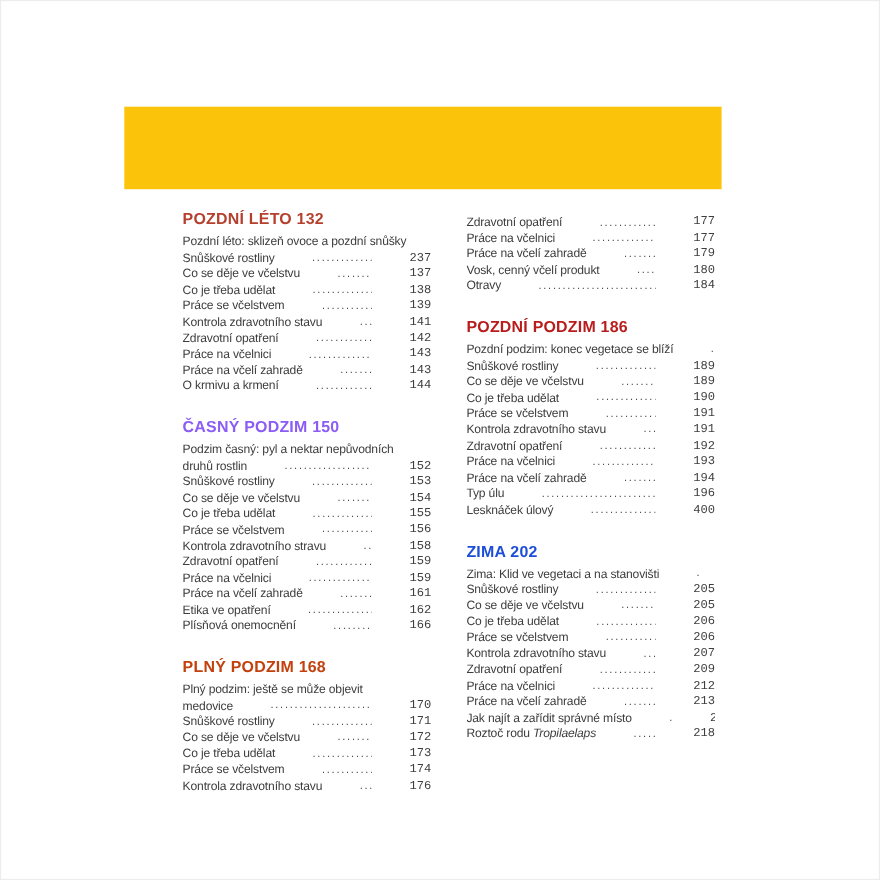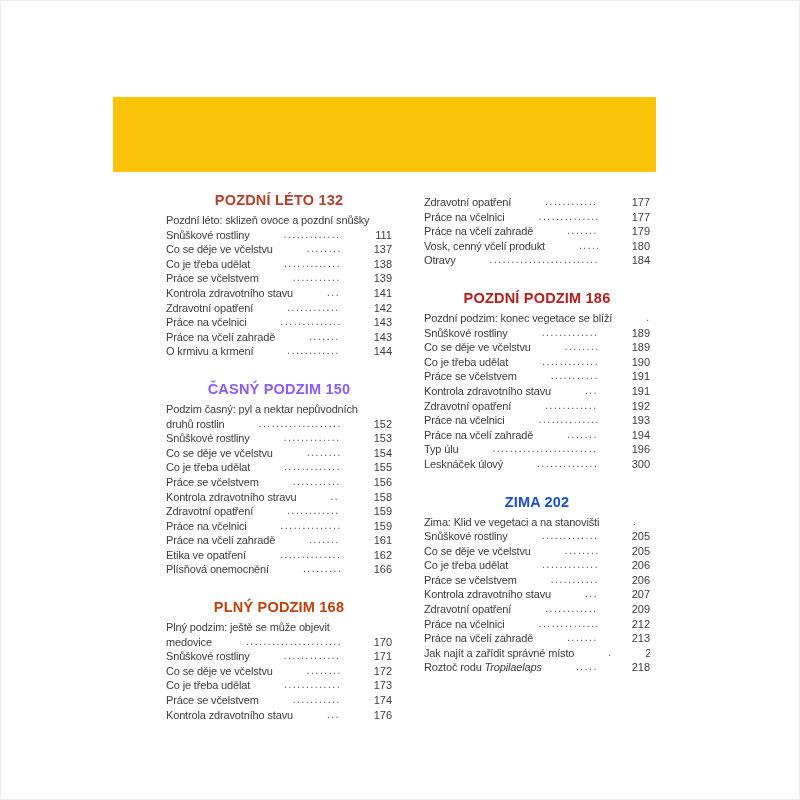--- a/index.html
+++ b/index.html
@@ -27,29 +27,28 @@
     color:#3d3d3d;
     font-size:11px;
   }
   .col-left  { left:166px; top:192px; }
   .col-right { left:424px; top:195px; }
 
   .toc-heading {
     font-weight:bold;
     font-size:14.5px;
     line-height:16px;
-    text-align:center;
     letter-spacing:0.2px;
     margin:22px 0 5px 0;
   }
   .toc-section:first-child .toc-heading { margin-top:0; }
 
   .toc-row {
     display:flex;
-    align-items:flex-end;
+    align-items:center;
     line-height:14.6px;
     height:14.6px;
     overflow:hidden;
     gap:32px;
   }
   .entry-label {
     white-space:nowrap;
     letter-spacing:-0.15px;
   }
   .entry-label i { font-style:italic; }
@@ -59,39 +58,39 @@
     overflow:hidden;
     white-space:nowrap;
     margin:0 2px 0 2px;
     color:#4a4a4a;
   }
   .dots::before {
     content:"........................................................................................................";
     letter-spacing:1.6px;
     font-size:10px;
   }
-  .page-num { white-space:nowrap; }
+  .page-num { white-space:nowrap;font-family:Liberation Mono, monospace; }
 </style>
 </head>
 <body style="background: rgb(255, 255, 255);">
 
 <div class="page-frame"></div>
 <div class="banner" style="background: rgb(252, 195, 11);"></div>
 <div class="col col-left">
     <div class="toc-section">
       <div class="toc-heading" style="color: rgb(181, 64, 45);">POZDNÍ LÉTO 132</div>
       <div class="toc-row">
         <span class="entry-label">Pozdní léto: sklizeň ovoce a pozdní snůšky</span>
         <span class="dots"></span>
         <span class="page-num">134</span>
       </div>
       <div class="toc-row">
         <span class="entry-label">Snůškové rostliny</span>
         <span class="dots"></span>
-        <span class="page-num">111</span>
+        <span class="page-num">237</span>
       </div>
       <div class="toc-row">
         <span class="entry-label">Co se děje ve včelstvu</span>
         <span class="dots"></span>
         <span class="page-num">137</span>
       </div>
       <div class="toc-row">
         <span class="entry-label">Co je třeba udělat</span>
         <span class="dots"></span>
         <span class="page-num">138</span>
@@ -301,21 +300,21 @@
         <span class="page-num">194</span>
       </div>
       <div class="toc-row">
         <span class="entry-label">Typ úlu</span>
         <span class="dots"></span>
         <span class="page-num">196</span>
       </div>
       <div class="toc-row">
         <span class="entry-label">Lesknáček úlový</span>
         <span class="dots"></span>
-        <span class="page-num">300</span>
+        <span class="page-num">400</span>
       </div>
     </div>
     <div class="toc-section">
       <div class="toc-heading" style="color: #1d4ed8;">ZIMA 202</div>
       <div class="toc-row">
         <span class="entry-label">Zima: Klid ve vegetaci a na stanovišti</span>
         <span class="dots"></span>
         <span class="page-num">204</span>
       </div>
       <div class="toc-row">

